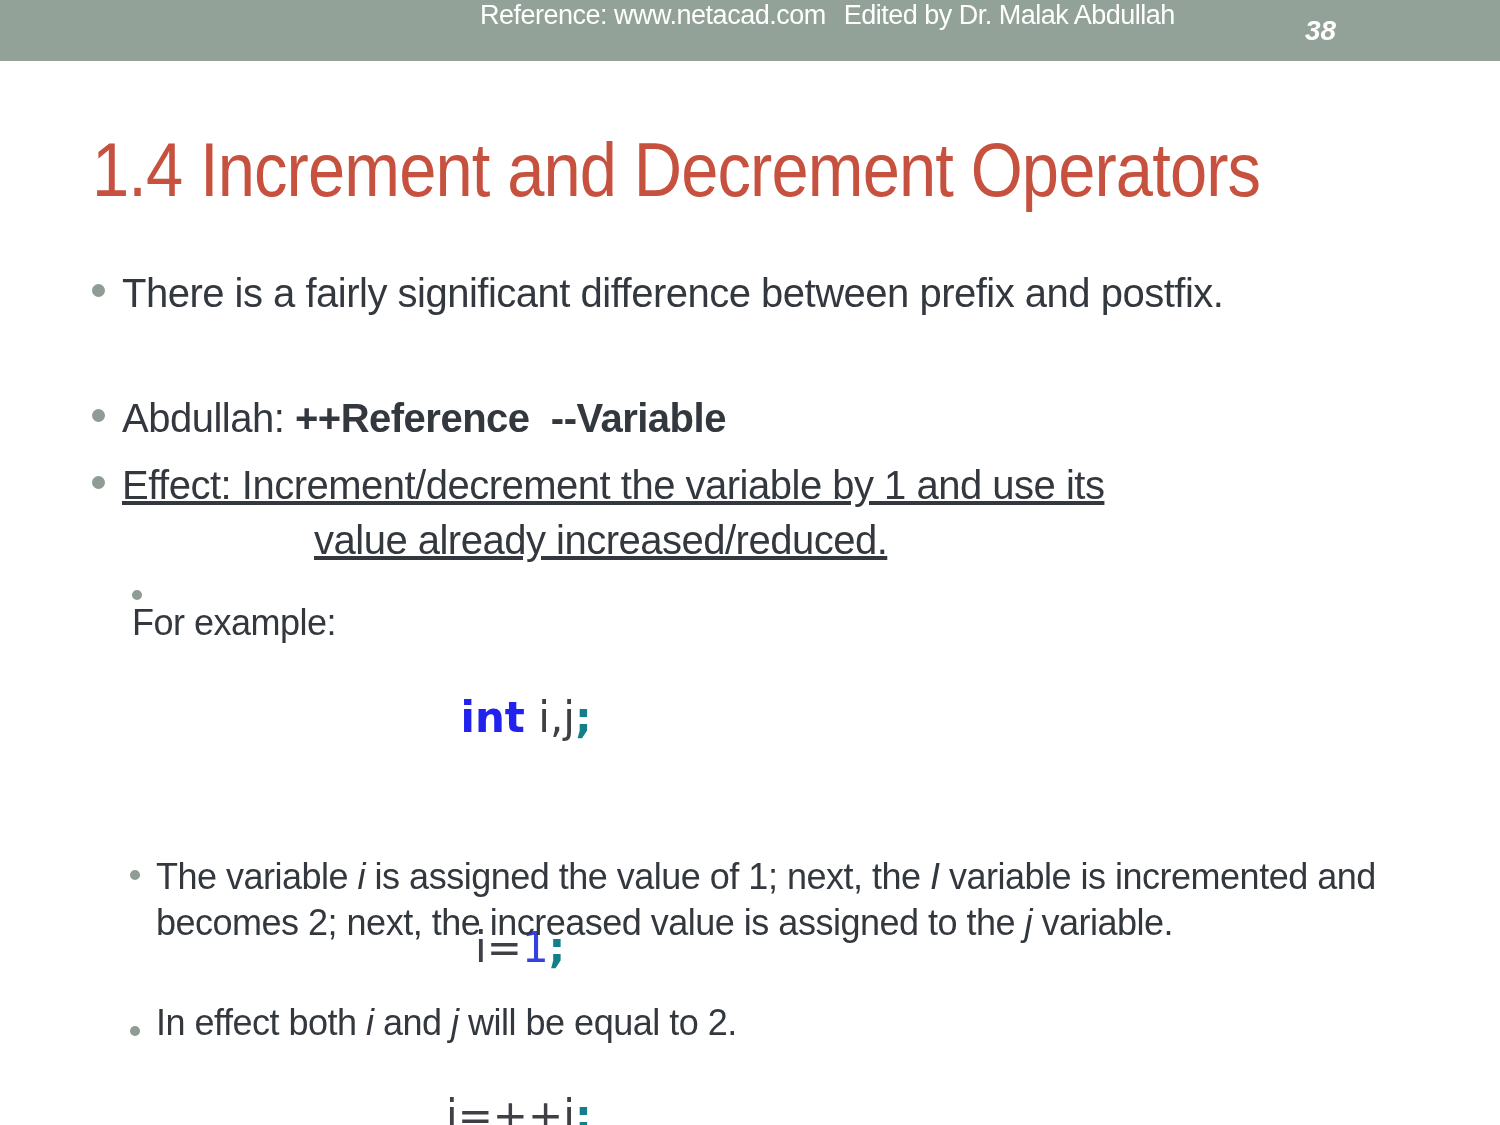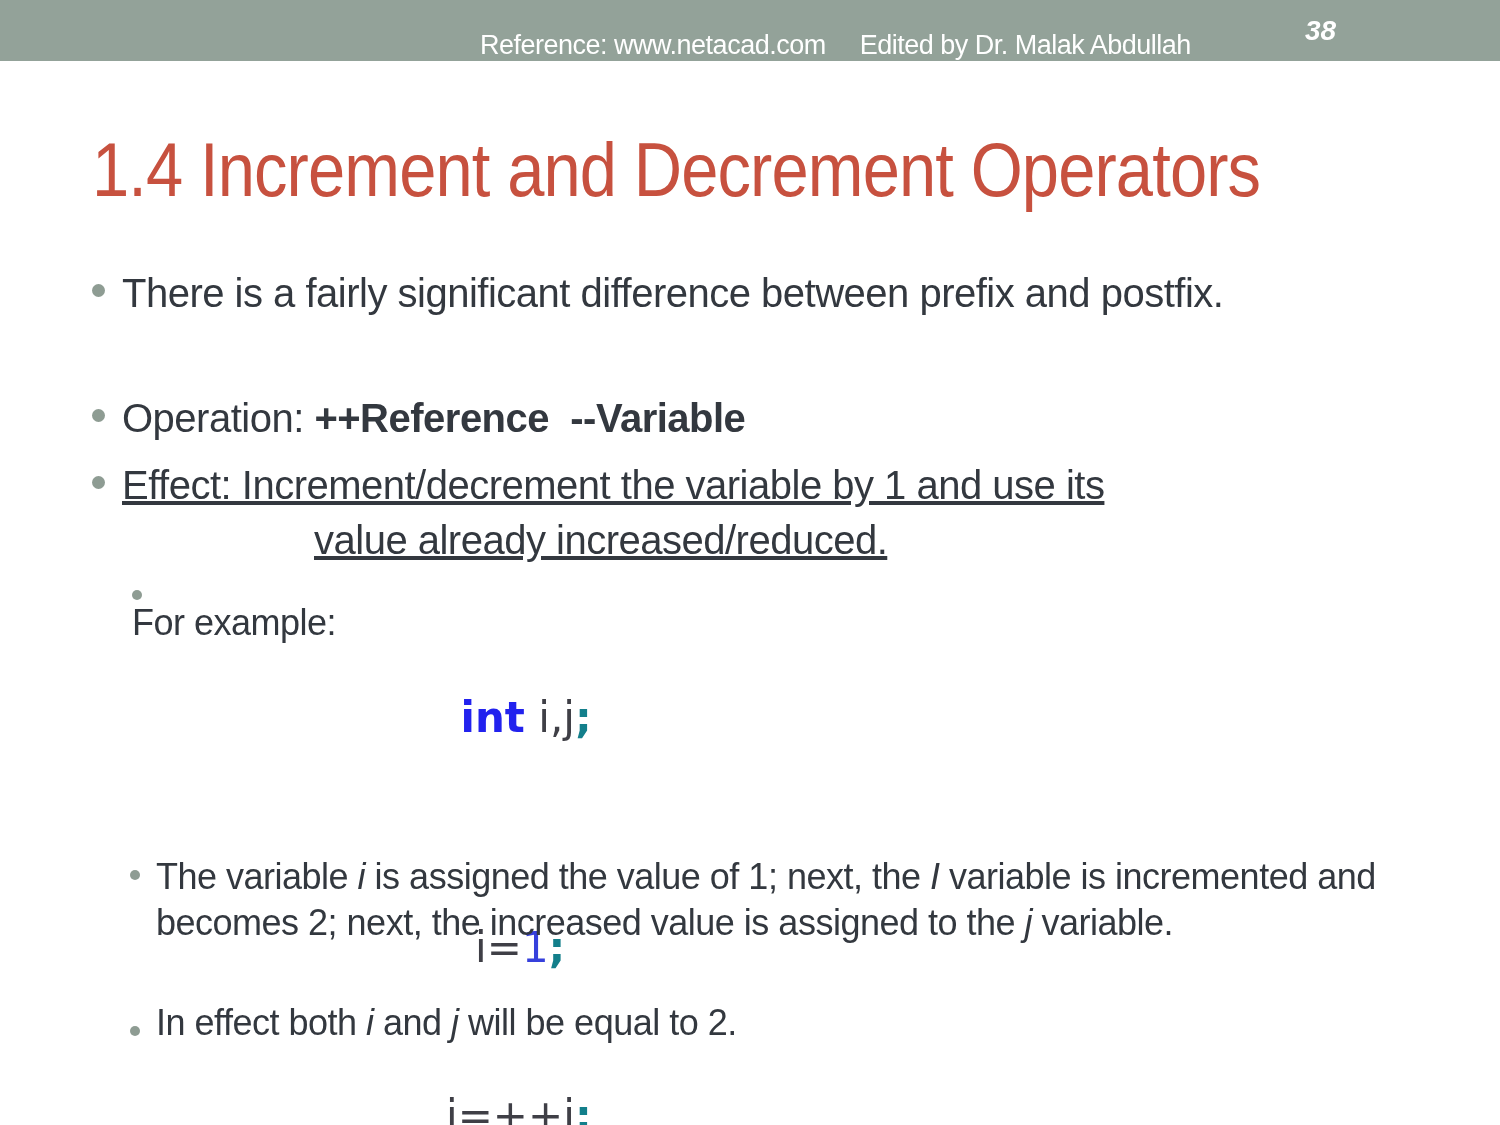--- a/index.html
+++ b/index.html
@@ -17,21 +17,21 @@
   .slide{
     position:relative;width:1500px;height:1125px;background:#ffffff;
     overflow:hidden;font-family:"Liberation Sans",sans-serif;color:var(--body_text);
   }
   
   .header{
     position:absolute;left:0;top:0;width:1500px;height:61px;
     background:var(--header_bg);
   }
   .hdr-text{
-    position:absolute;left:480px;top:0;height:61px;display:flex;align-items:flex-end;gap:34px;
+    position:absolute;left:480px;top:0;height:61px;display:flex;align-items:flex-start;gap:18px;
     color:var(--header_text);font-size:27px;letter-spacing:-0.5px;white-space:nowrap;
   }
   .hdr-page{
     position:absolute;left:1305px;top:0;height:61px;display:flex;align-items:center;
     color:var(--header_text);font-size:28px;font-weight:bold;font-style:italic;
   }
   
   .title{
     position:absolute;left:92px;top:126px;
     font-size:76px;letter-spacing:-1px;color:var(--title_color);
@@ -81,21 +81,21 @@
 
   <div class="title">1.4 Increment and Decrement Operators</div>
 
   <div class="bullet l1 b1">
     <span class="dot"></span>
     <div>There is a fairly significant difference between prefix and postfix.</div>
   </div>
 
   <div class="bullet l1 b2">
     <span class="dot"></span>
-    <div><span>Operation: </span><span style="font-weight: bold;">++Reference  --Variable</span></div>
+    <div><span>Abdullah: </span><span style="font-weight: bold;">++Reference  --Variable</span></div>
   </div>
 
   <div class="bullet l1 b3">
     <span class="dot"></span>
     <div>
       <div>Effect: Increment/decrement the variable by 1 and use its</div>
       <div class="indent">value already increased/reduced.</div>
     </div>
   </div>
 

